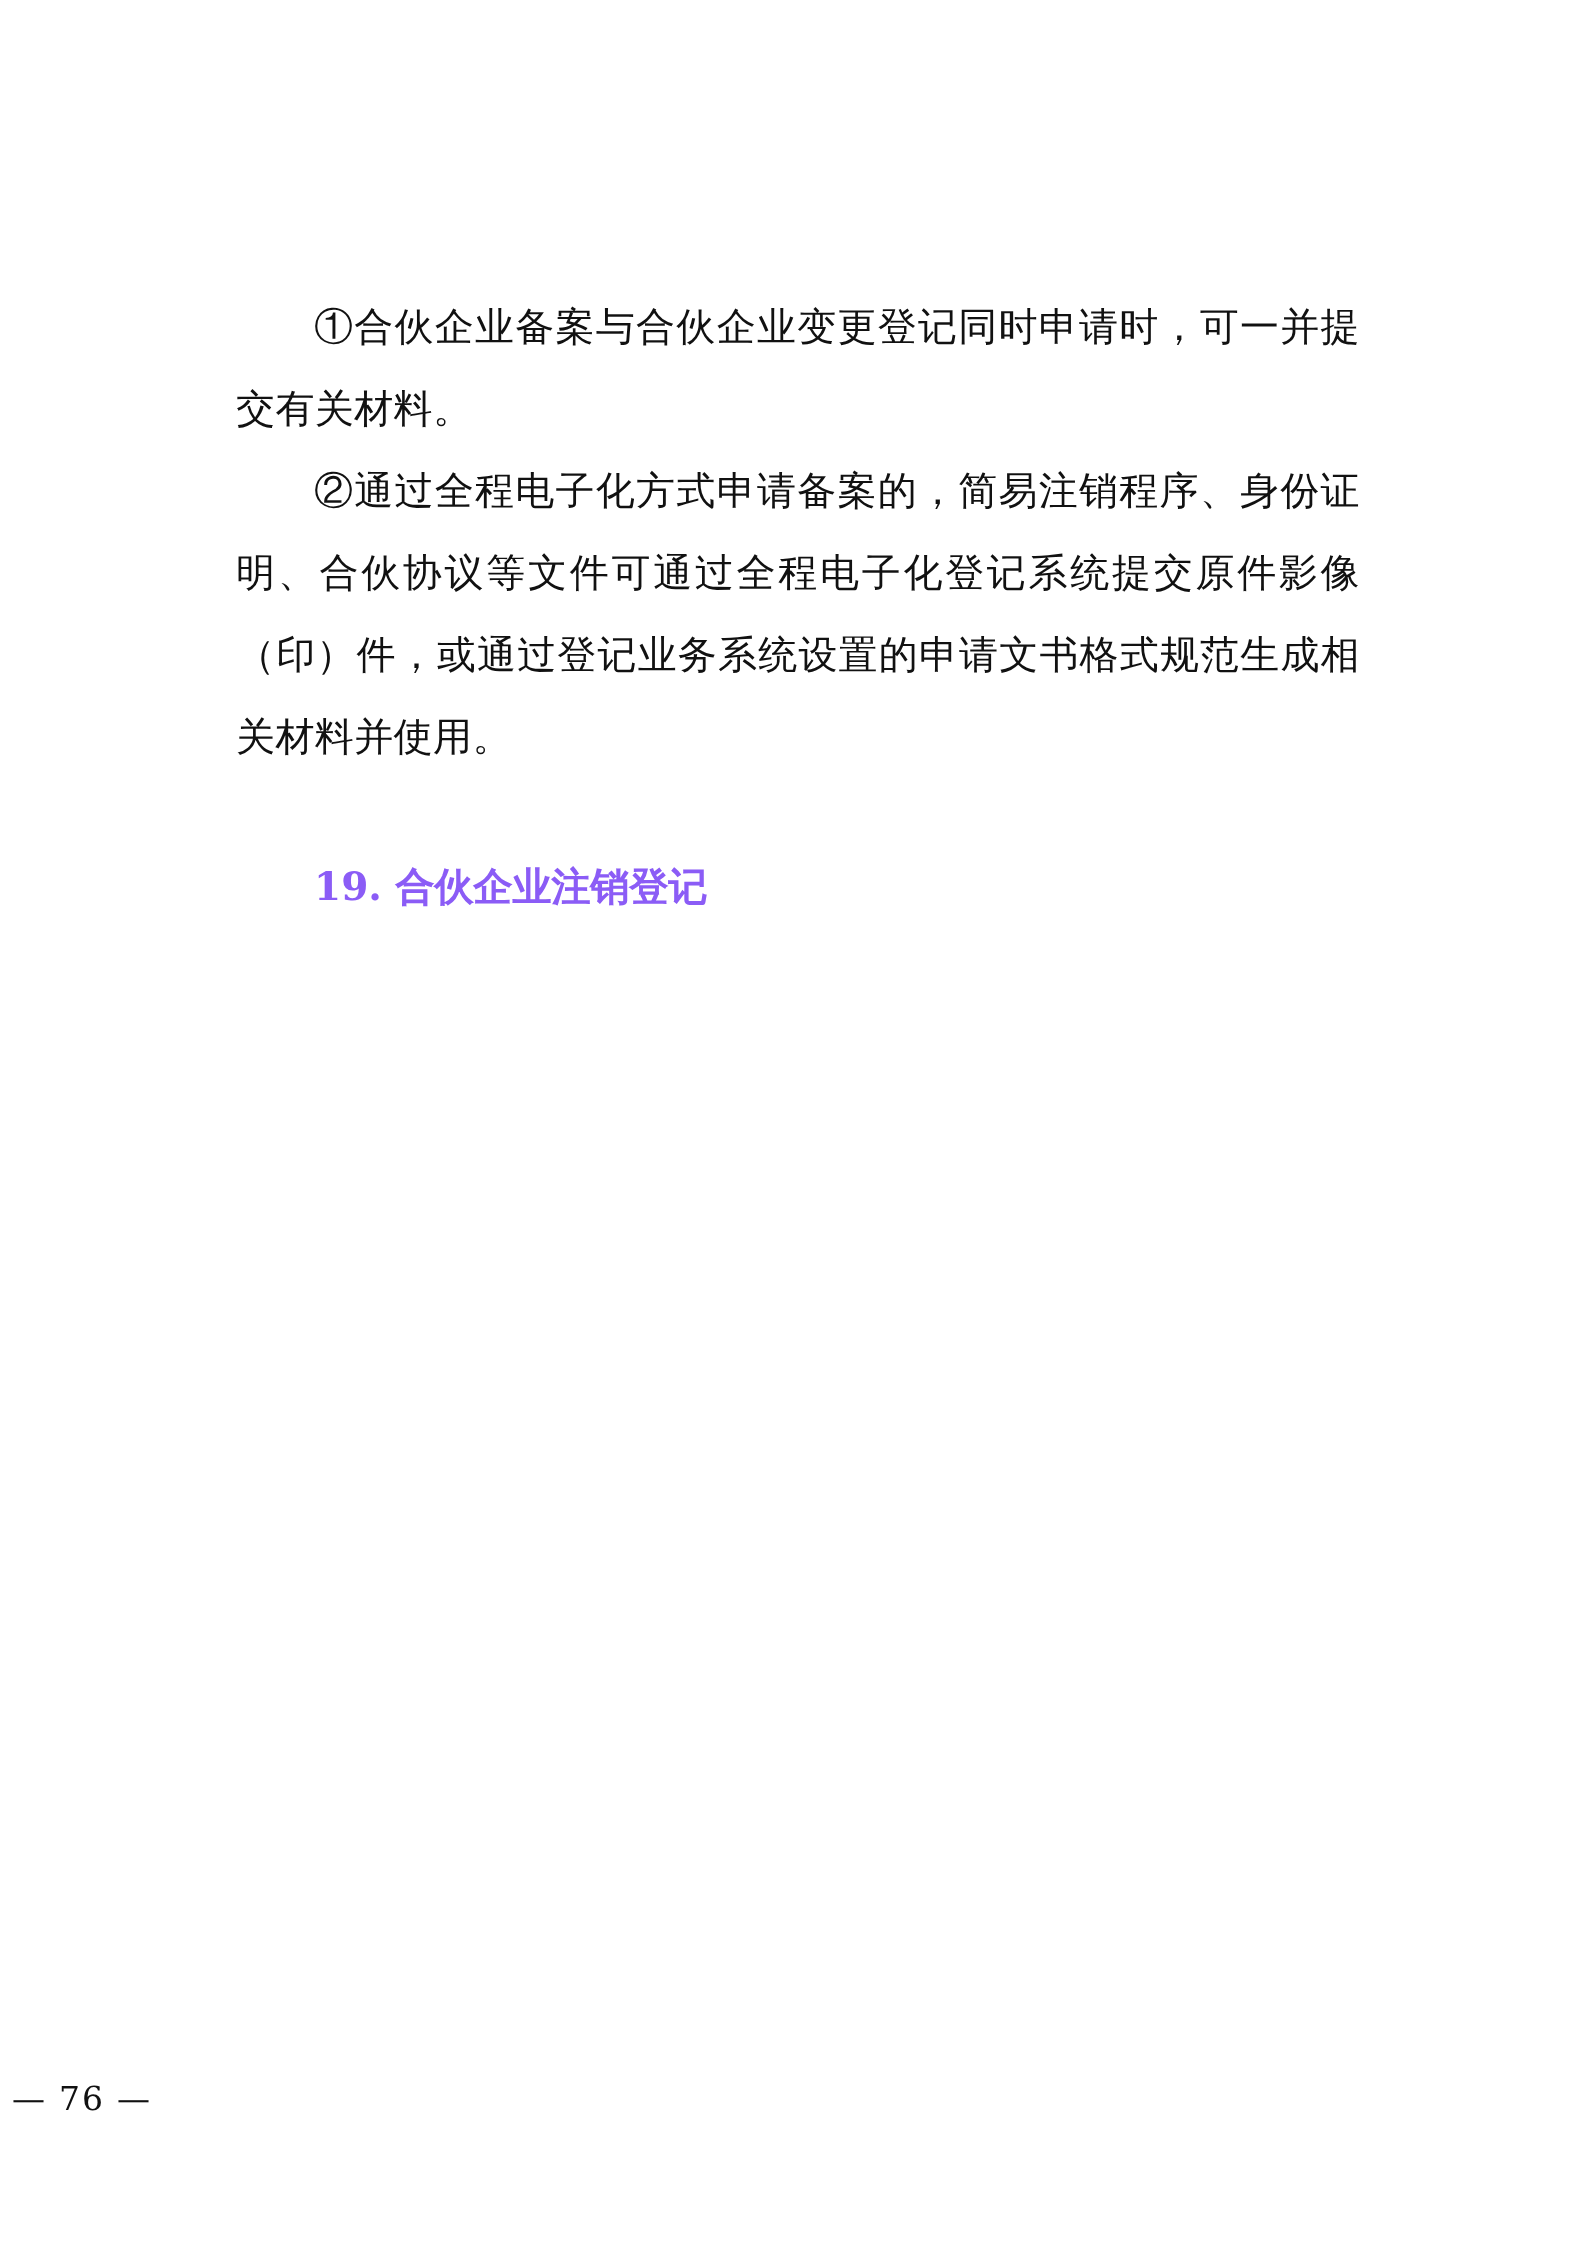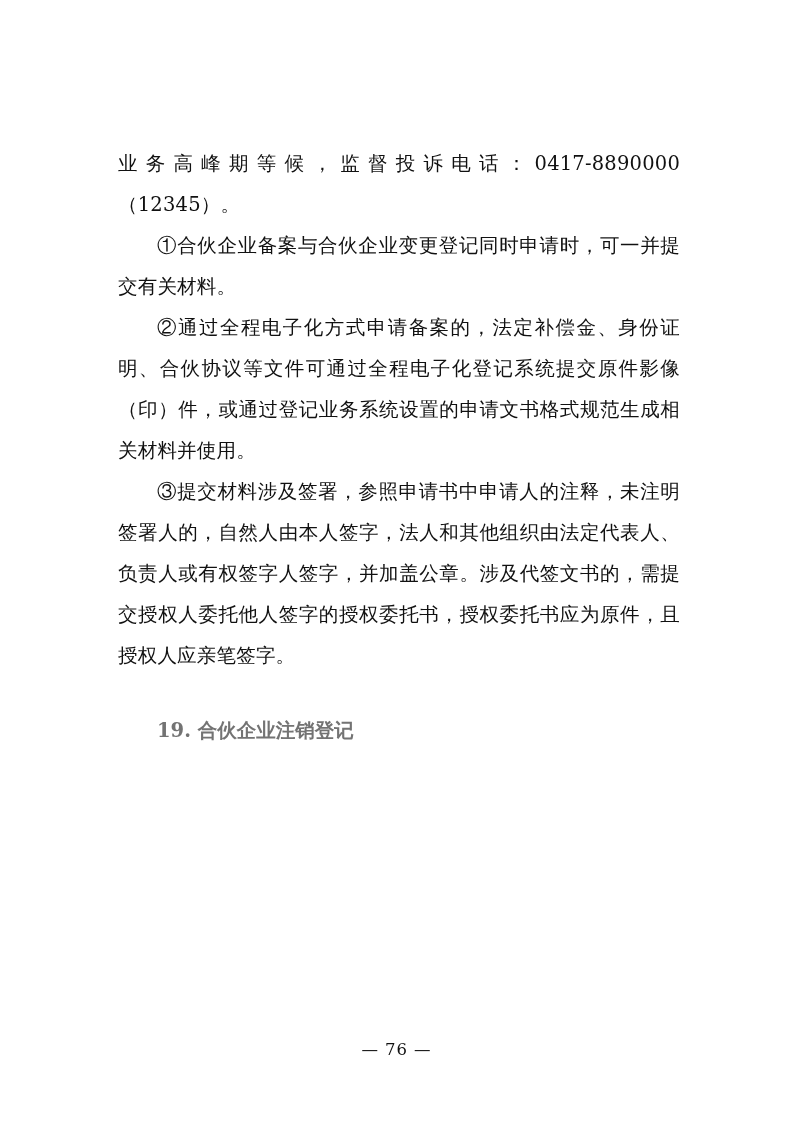--- a/index.html
+++ b/index.html
@@ -40,53 +40,50 @@
   }
   .indent {
     text-indent: 39px;
   }
   .heading {
     font-size: 19.5px;
     line-height: 41px;
     font-weight: bold;
     margin: 0;
     text-indent: 39px;
-    color: #737373;
+    color: #8b5cf6;
   }
   .spacer-before-heading {
     height: 34px;
   }
   .spacer-after-heading {
     height: 2px;
   }
   .footer {
     position: absolute;
     left: 0;
     top: 1040px;
     width: 793px;
-    text-align: center;
     font-size: 16.5px;
     letter-spacing: 1px;
     color: #111111;
   }
   .footer .dash {
     display: inline-block;
     padding: 0 6px;
   }
 </style>
 </head>
 <body>
 
 <div class="page">
   <div class="content">
 
-    <p class="para">业务高峰期等候，监督投诉电话：0417-8890000（12345）。</p>
     <p class="para indent">①合伙企业备案与合伙企业变更登记同时申请时，可一并提交有关材料。</p>
-    <p class="para indent">②通过全程电子化方式申请备案的，法定补偿金、身份证明、合伙协议等文件可通过全程电子化登记系统提交原件影像（印）件，或通过登记业务系统设置的申请文书格式规范生成相关材料并使用。</p>
-    <p class="para indent">③提交材料涉及签署，参照申请书中申请人的注释，未注明签署人的，自然人由本人签字，法人和其他组织由法定代表人、负责人或有权签字人签字，并加盖公章。涉及代签文书的，需提交授权人委托他人签字的授权委托书，授权委托书应为原件，且授权人应亲笔签字。</p>
+    <p class="para indent">②通过全程电子化方式申请备案的，简易注销程序、身份证明、合伙协议等文件可通过全程电子化登记系统提交原件影像（印）件，或通过登记业务系统设置的申请文书格式规范生成相关材料并使用。</p>
 
     <div class="spacer-before-heading"></div>
 
     <h2 class="heading">19. 合伙企业注销登记</h2>
 
     <div class="spacer-after-heading"></div>
 
 
   </div>
 

